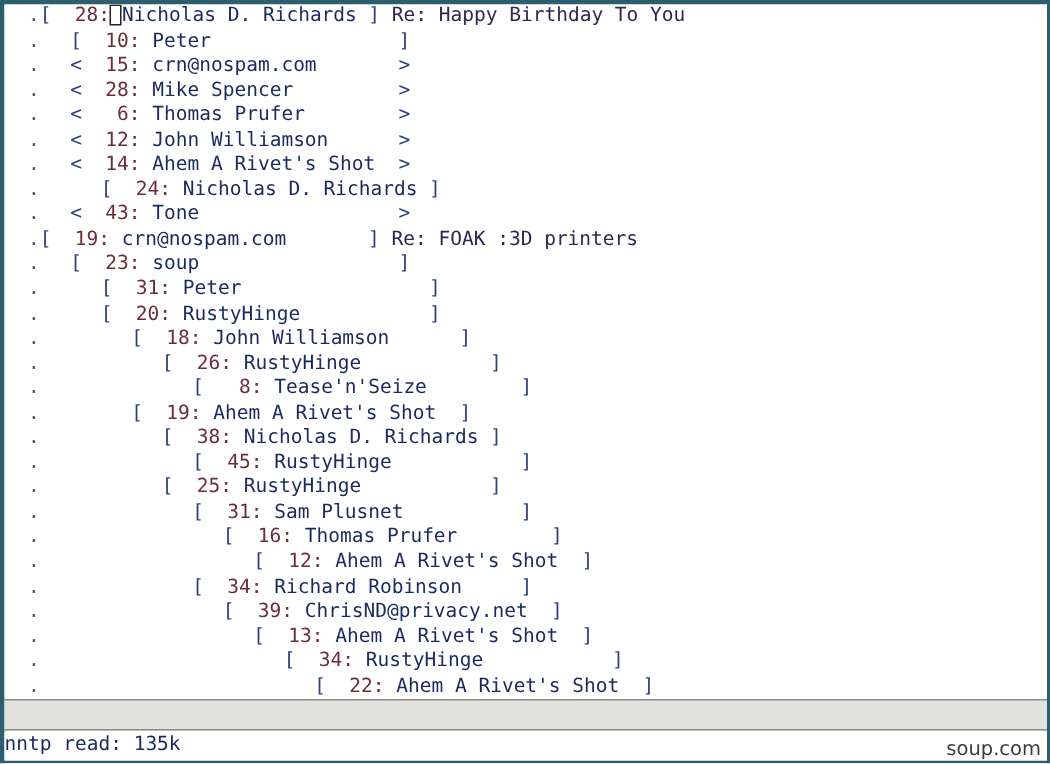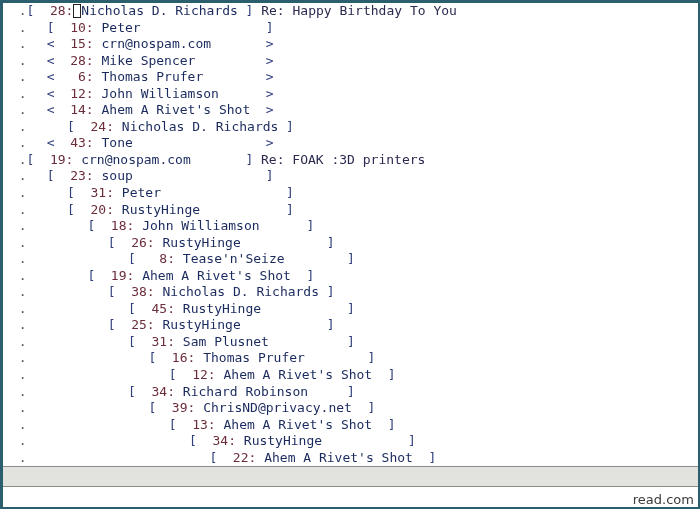--- a/index.html
+++ b/index.html
@@ -172,16 +172,17 @@
       <div class="sum-line"><span class="mark" style="display: inline-block; width: 23.46px; text-align: right;">.</span><span style="display: inline-block; width: 121.992px;"></span><span class="brk" style="display: inline-block; width: 15.64px;">[</span><span class="num" style="display: inline-block; width: 23.46px; text-align: right;">39</span><span class="num">:</span><span style="display: inline-block; width: 7.82px;"></span><span class="name" style="display: inline-block; width: 164.22px;">ChrisND@privacy.net</span><span class="brk" style="display: inline-block; width: 15.64px;">]</span><span class="subj"></span></div>
       <div class="sum-line"><span class="mark" style="display: inline-block; width: 23.46px; text-align: right;">.</span><span style="display: inline-block; width: 142.324px;"></span><span class="brk" style="display: inline-block; width: 15.64px;">[</span><span class="num" style="display: inline-block; width: 23.46px; text-align: right;">13</span><span class="num">:</span><span style="display: inline-block; width: 7.82px;"></span><span class="name" style="display: inline-block; width: 164.22px;">Ahem A Rivet's Shot</span><span class="brk" style="display: inline-block; width: 15.64px;">]</span><span class="subj"></span></div>
       <div class="sum-line"><span class="mark" style="display: inline-block; width: 23.46px; text-align: right;">.</span><span style="display: inline-block; width: 162.656px;"></span><span class="brk" style="display: inline-block; width: 15.64px;">[</span><span class="num" style="display: inline-block; width: 23.46px; text-align: right;">34</span><span class="num">:</span><span style="display: inline-block; width: 7.82px;"></span><span class="name" style="display: inline-block; width: 164.22px;">RustyHinge</span><span class="brk" style="display: inline-block; width: 15.64px;">]</span><span class="subj"></span></div>
       <div class="sum-line"><span class="mark" style="display: inline-block; width: 23.46px; text-align: right;">.</span><span style="display: inline-block; width: 182.988px;"></span><span class="brk" style="display: inline-block; width: 15.64px;">[</span><span class="num" style="display: inline-block; width: 23.46px; text-align: right;">22</span><span class="num">:</span><span style="display: inline-block; width: 7.82px;"></span><span class="name" style="display: inline-block; width: 164.22px;">Ahem A Rivet's Shot</span><span class="brk" style="display: inline-block; width: 15.64px;">]</span><span class="subj"></span></div>
     </div>
 
   <div id="mode-line">
     <span class="ml-pad" style="display:inline-block;width:16px;"></span><span class="ml-pad" style="display:inline-block;width:14px;"></span><span class="ml-pad" style="display:inline-block;width:6px;"></span><span class="ml-pad" style="display:inline-block;width:8px;"></span><span class="ml-pad" style="display:inline-block;width:8px;"></span><span class="ml-pad" style="display:inline-block;width:34px;"></span><span class="ml-pad" style="display:inline-block;width:8px;"></span><span class="ml-pad" style="display:inline-block;width:50px;"></span><span class="ml-pad" style="display:inline-block;width:8px;"></span>
   </div>
 
+  <div id="echo-area"><span>nntp read: 135k</span></div>
 
-  <div id="watermark">read.com</div>
+  <div id="watermark">soup.com</div>
 
 </div>
 
 </body></html>

